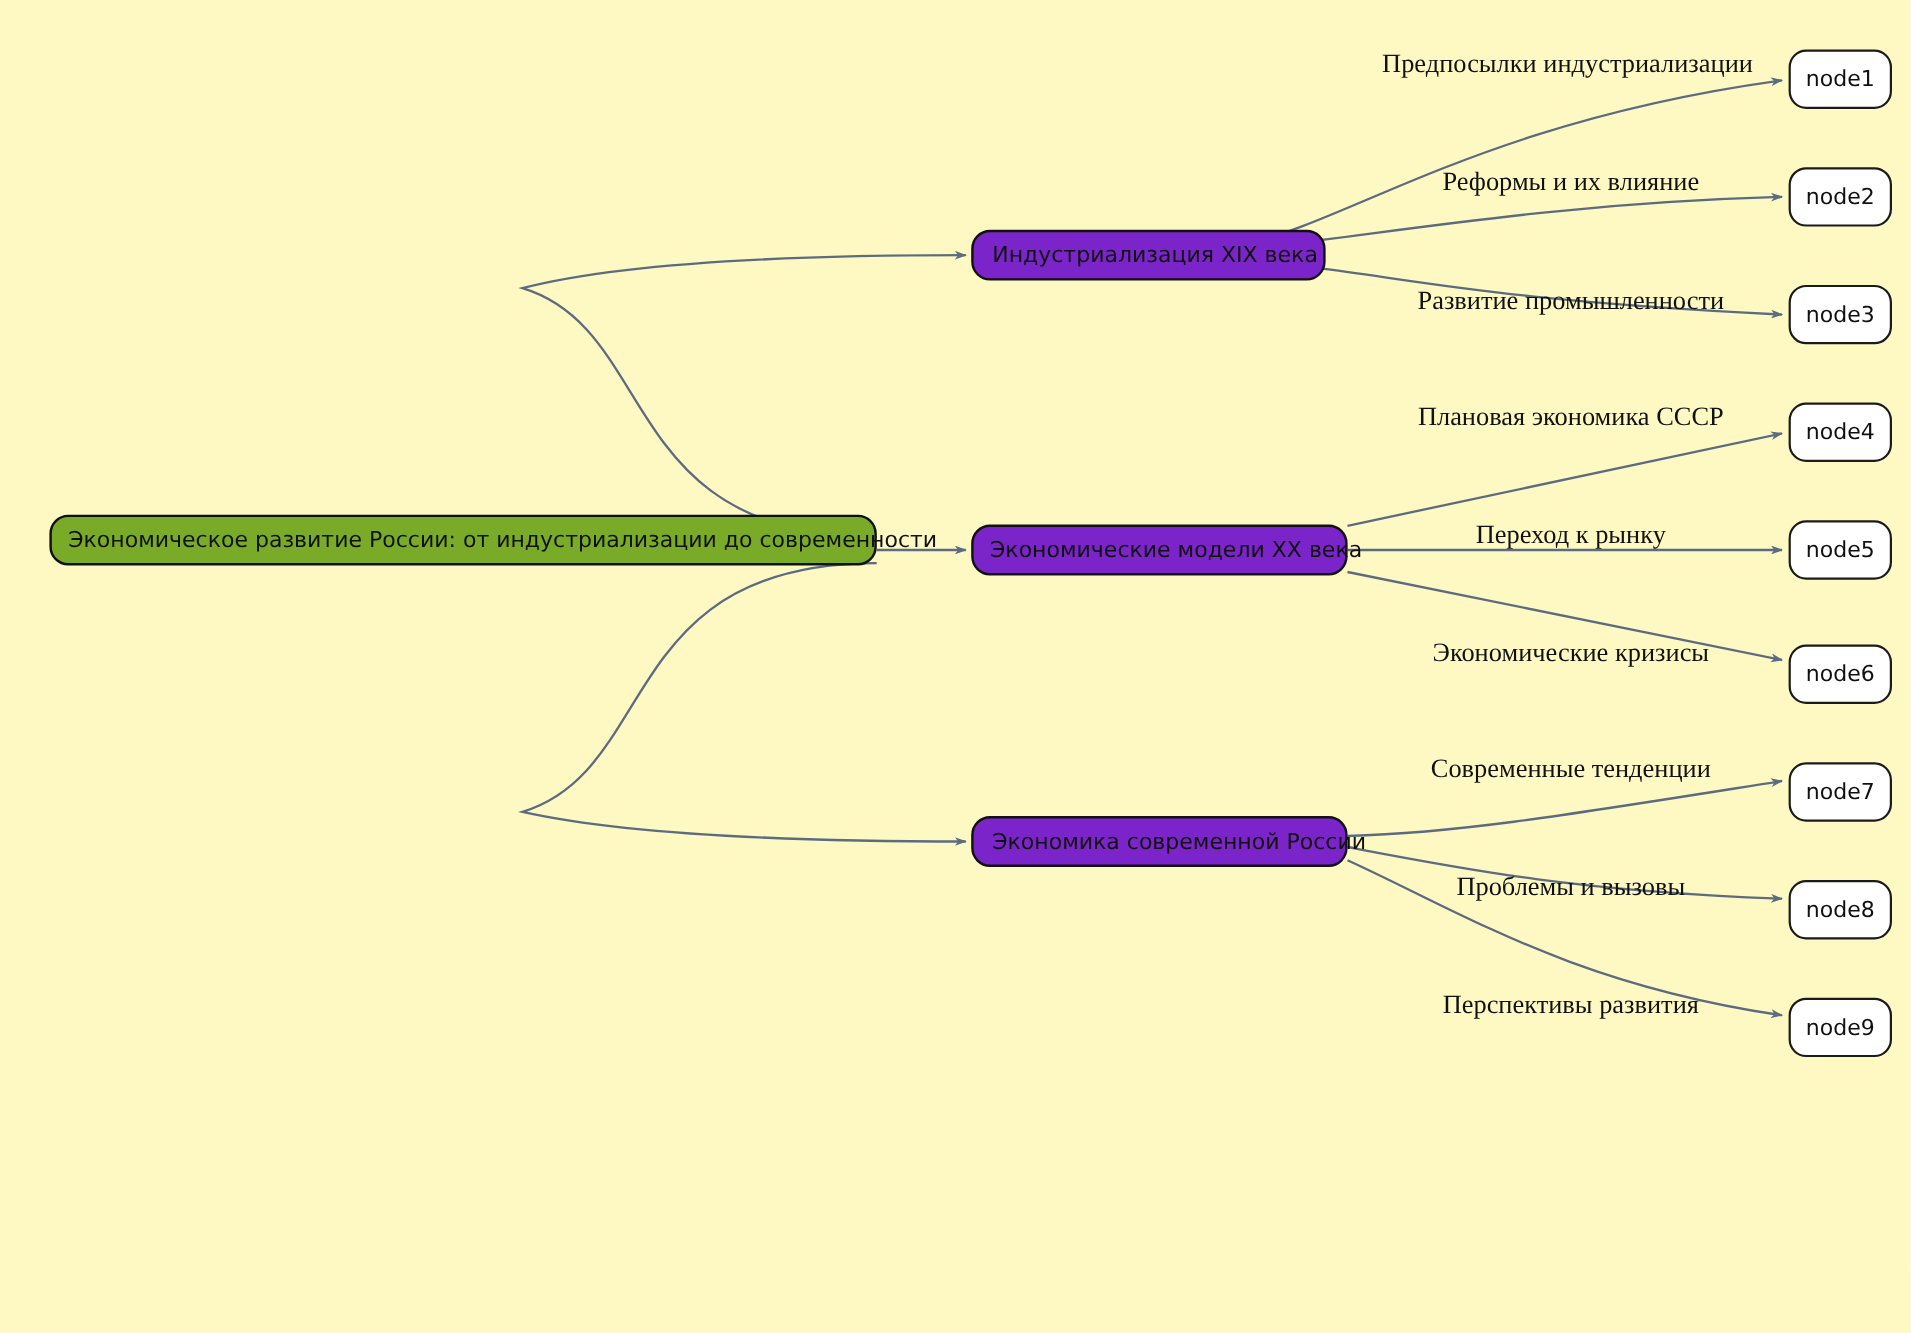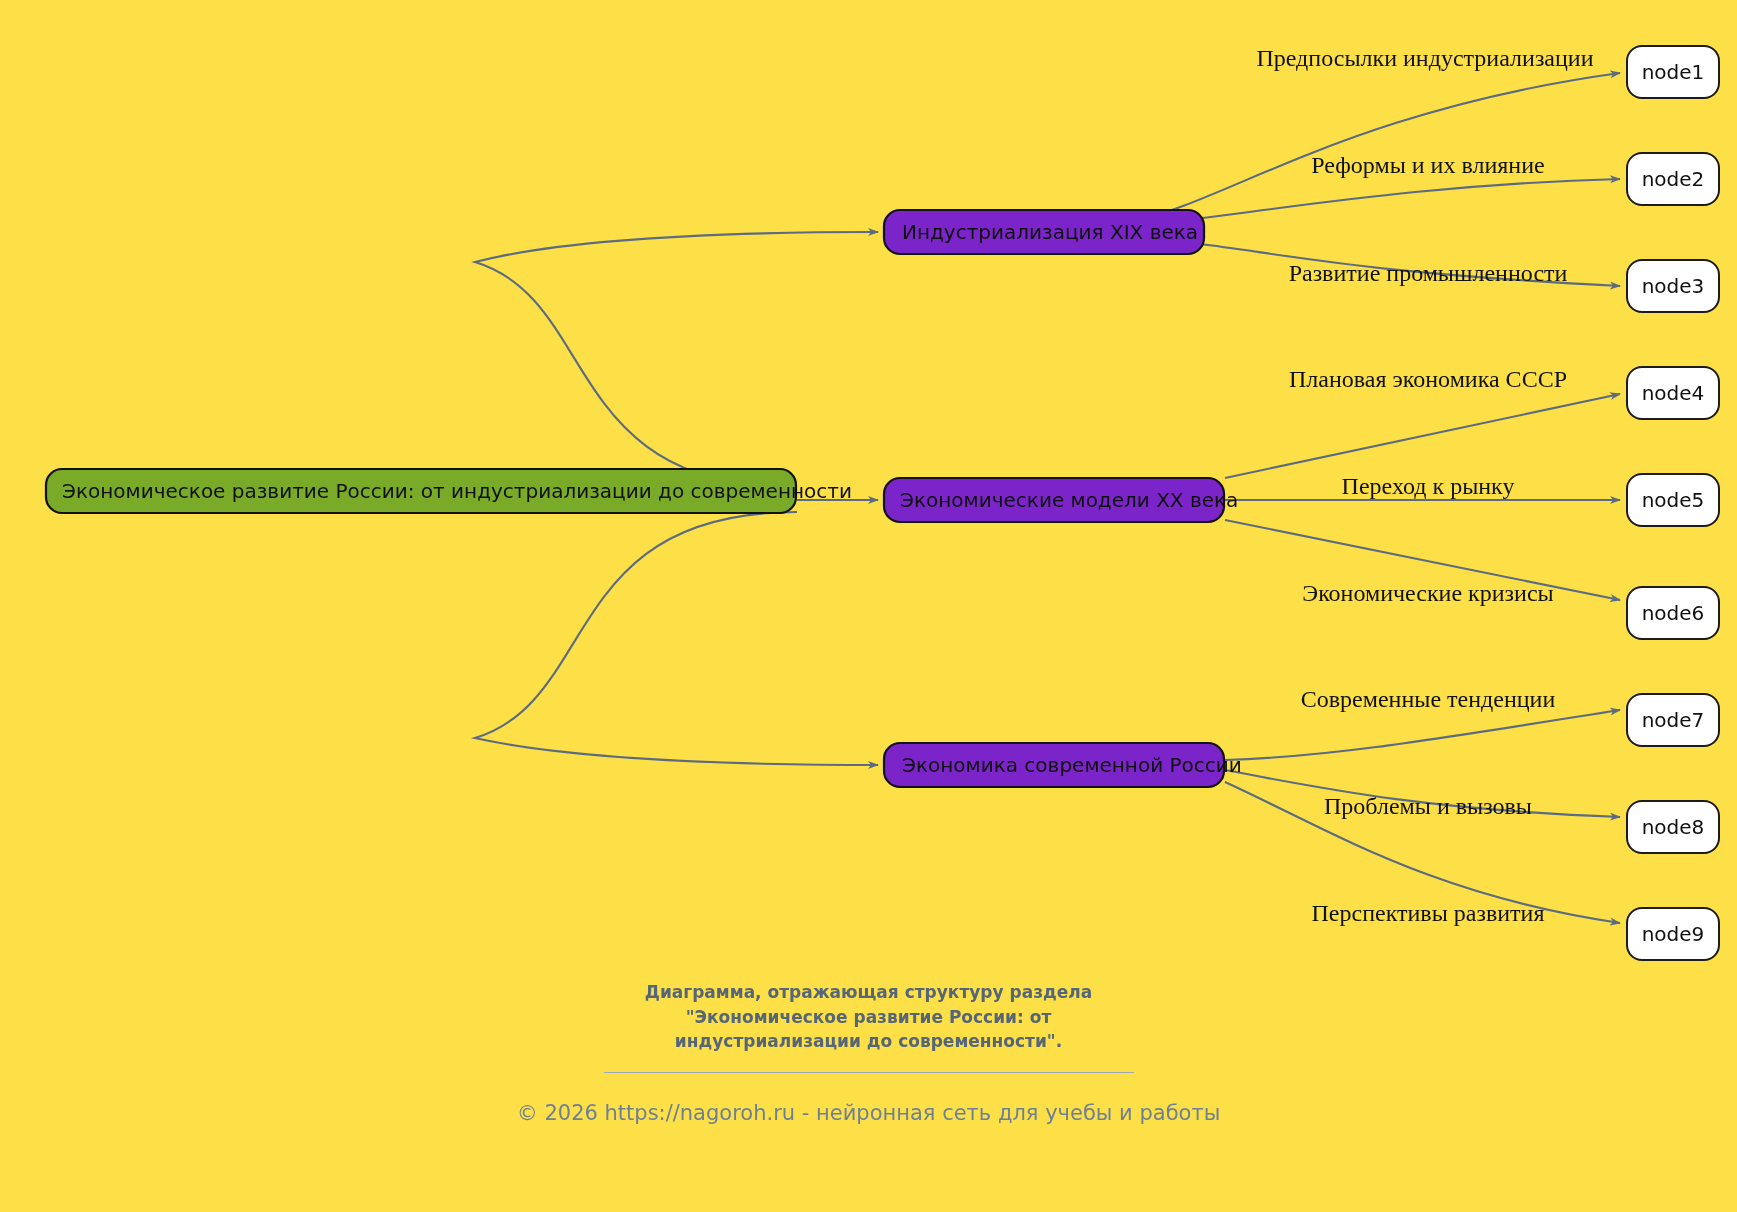--- a/index.html
+++ b/index.html
@@ -10,21 +10,21 @@
   body {
     width: 1737px;
     height: 1212px;
     position: relative;
     font-family: "Liberation Sans", sans-serif;
     overflow: hidden;
   }
   #diagram-root {
     position: absolute;
     inset: 0;
-    background: #fde047;
+    background: #fef9c3;
   }
   svg#mindmap {
     position: absolute;
     top: 0;
     left: 0;
     width: 1737px;
     height: 1212px;
   }
   .node-shape-root {
     fill: #7aab28;
@@ -196,21 +196,14 @@
     <g>
       <rect class="node-shape-leaf" x="1627" y="801" width="92" height="52" rx="15" ry="15"></rect>
       <text class="node-label-leaf" x="1673" y="828">node8</text>
     </g>
     <g>
       <rect class="node-shape-leaf" x="1627" y="908" width="92" height="52" rx="15" ry="15"></rect>
       <text class="node-label-leaf" x="1673" y="935">node9</text>
     </g>
   </svg>
 
-  <div class="footer-block">
-    <div class="caption-line">Диаграмма, отражающая структуру раздела</div>
-    <div class="caption-line">"Экономическое развитие России: от</div>
-    <div class="caption-line">индустриализации до современности".</div>
-    <div class="caption-rule"></div>
-    <div class="copyright-line">© 2026 https://nagoroh.ru - нейронная сеть для учебы и работы</div>
-  </div>
 
 </div>
 
 </body></html>

